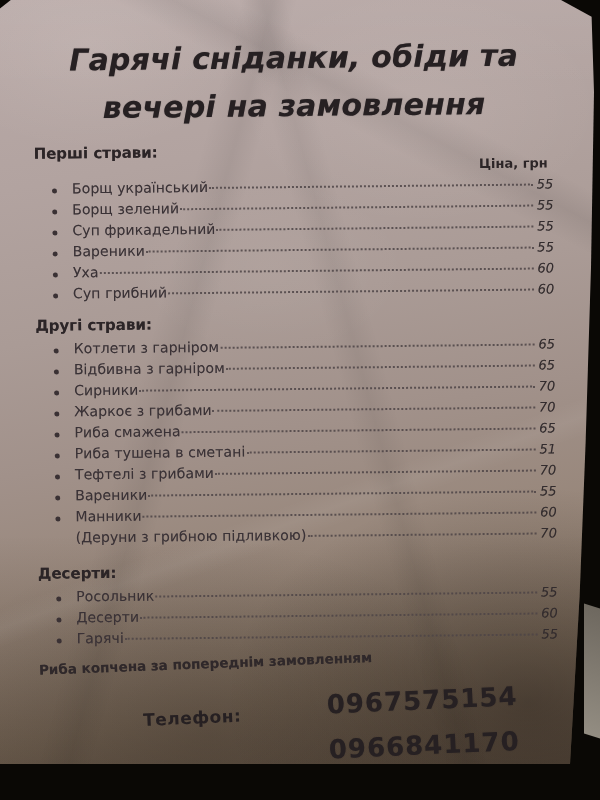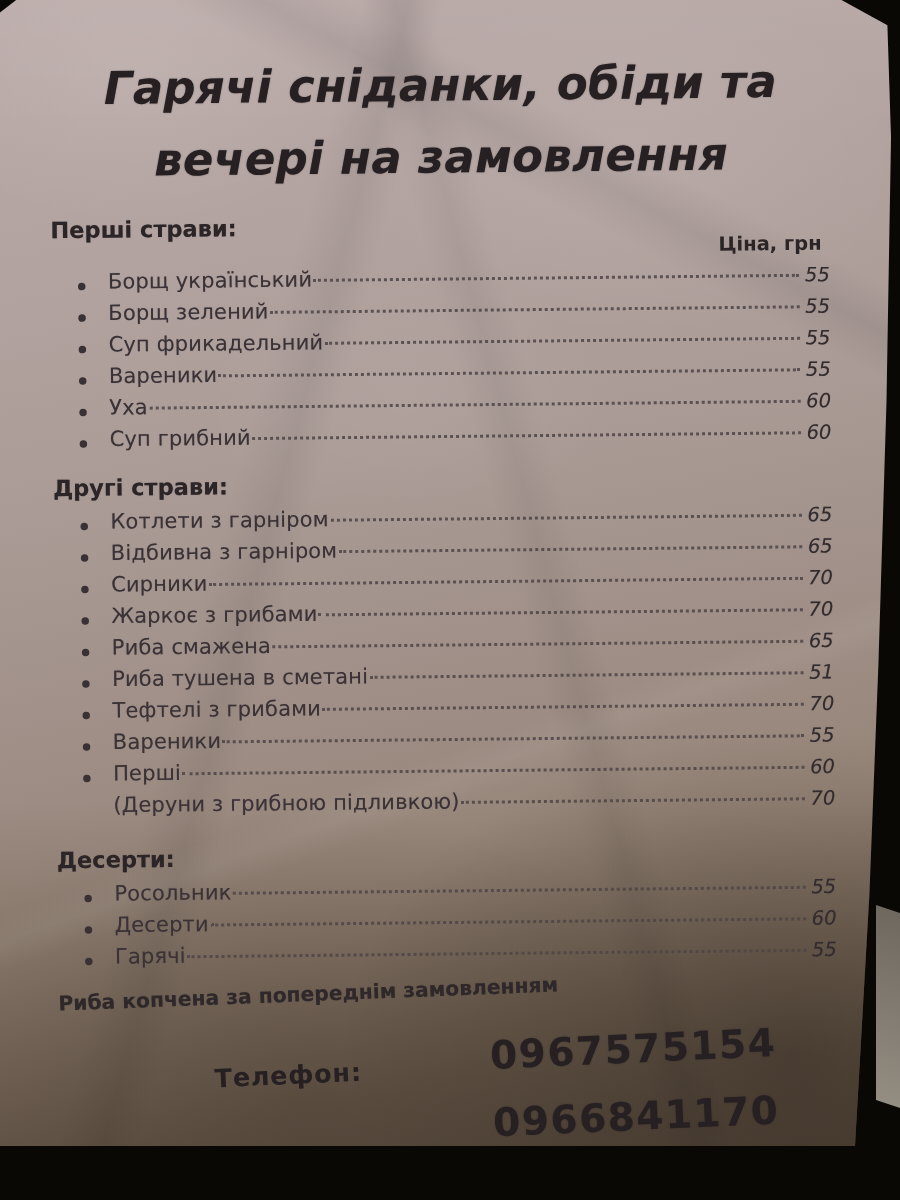--- a/index.html
+++ b/index.html
@@ -215,21 +215,21 @@
             <span class="price">70</span>
           </div>
           <div class="row">
             <span class="bullet"></span>
             <span class="item-name">Вареники</span>
             <span class="dots"></span>
             <span class="price">55</span>
           </div>
           <div class="row">
             <span class="bullet"></span>
-            <span class="item-name">Перші</span>
+            <span class="item-name">Манники</span>
             <span class="dots"></span>
             <span class="price">60</span>
           </div>
           <div class="row sub">
             <span class="bullet"></span>
             <span class="item-name">(Деруни з грибною підливкою)</span>
             <span class="dots"></span>
             <span class="price">70</span>
           </div>
         </div>

